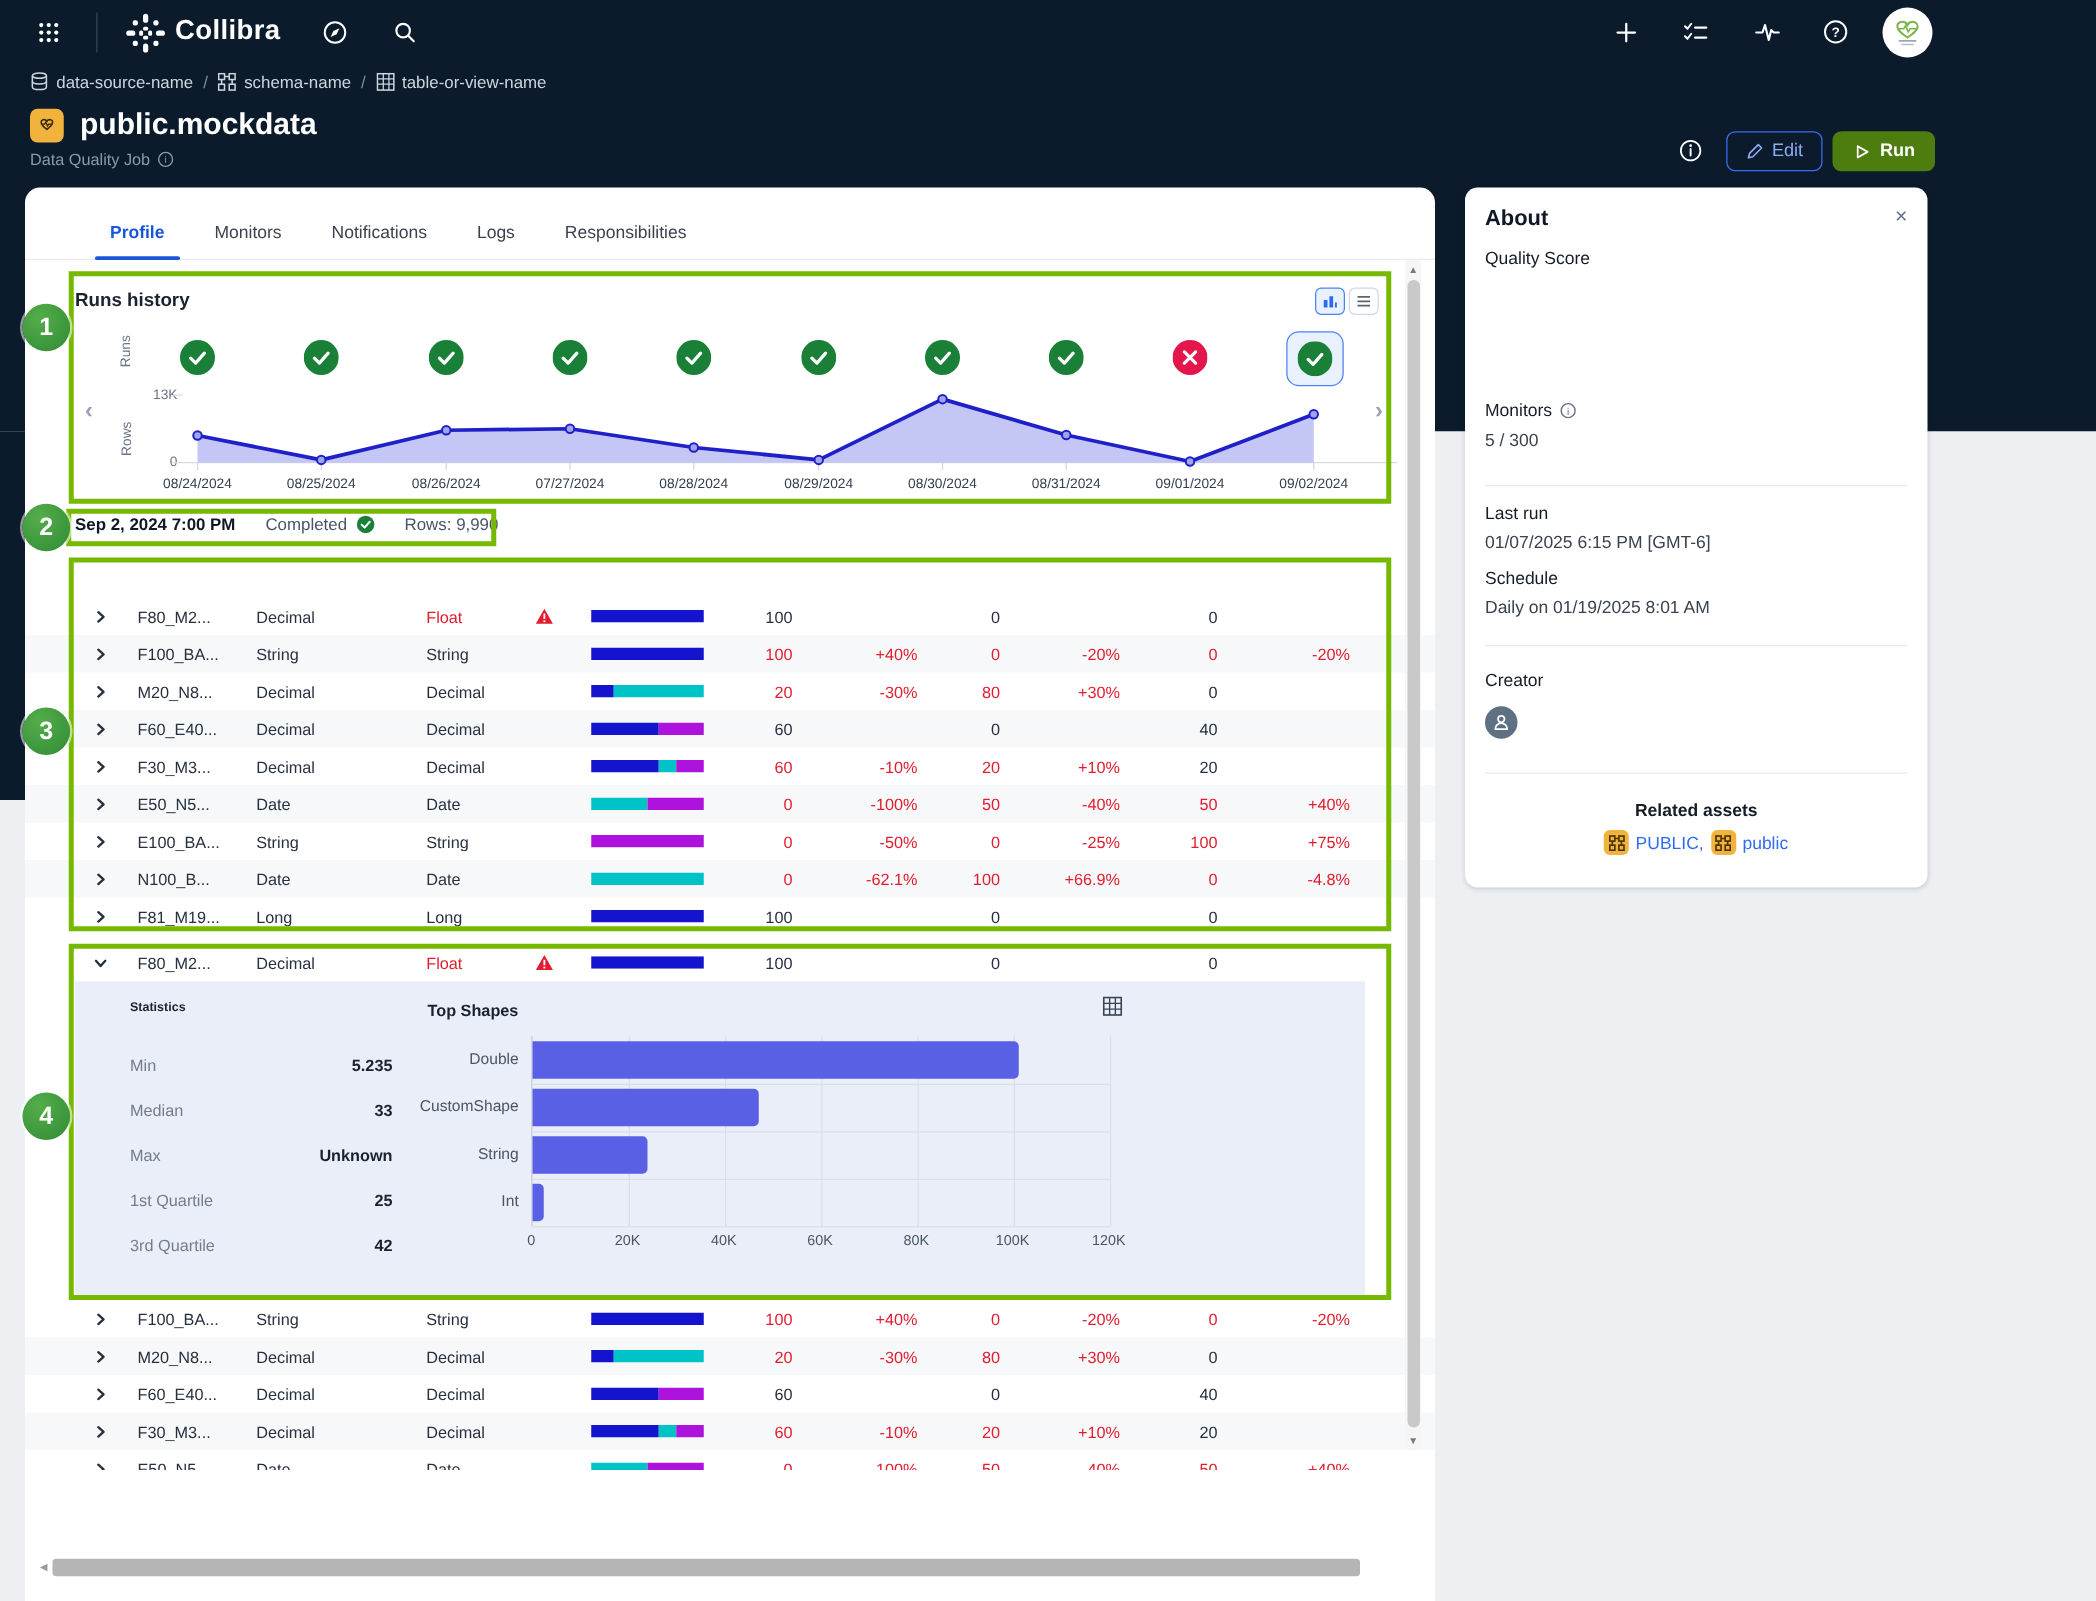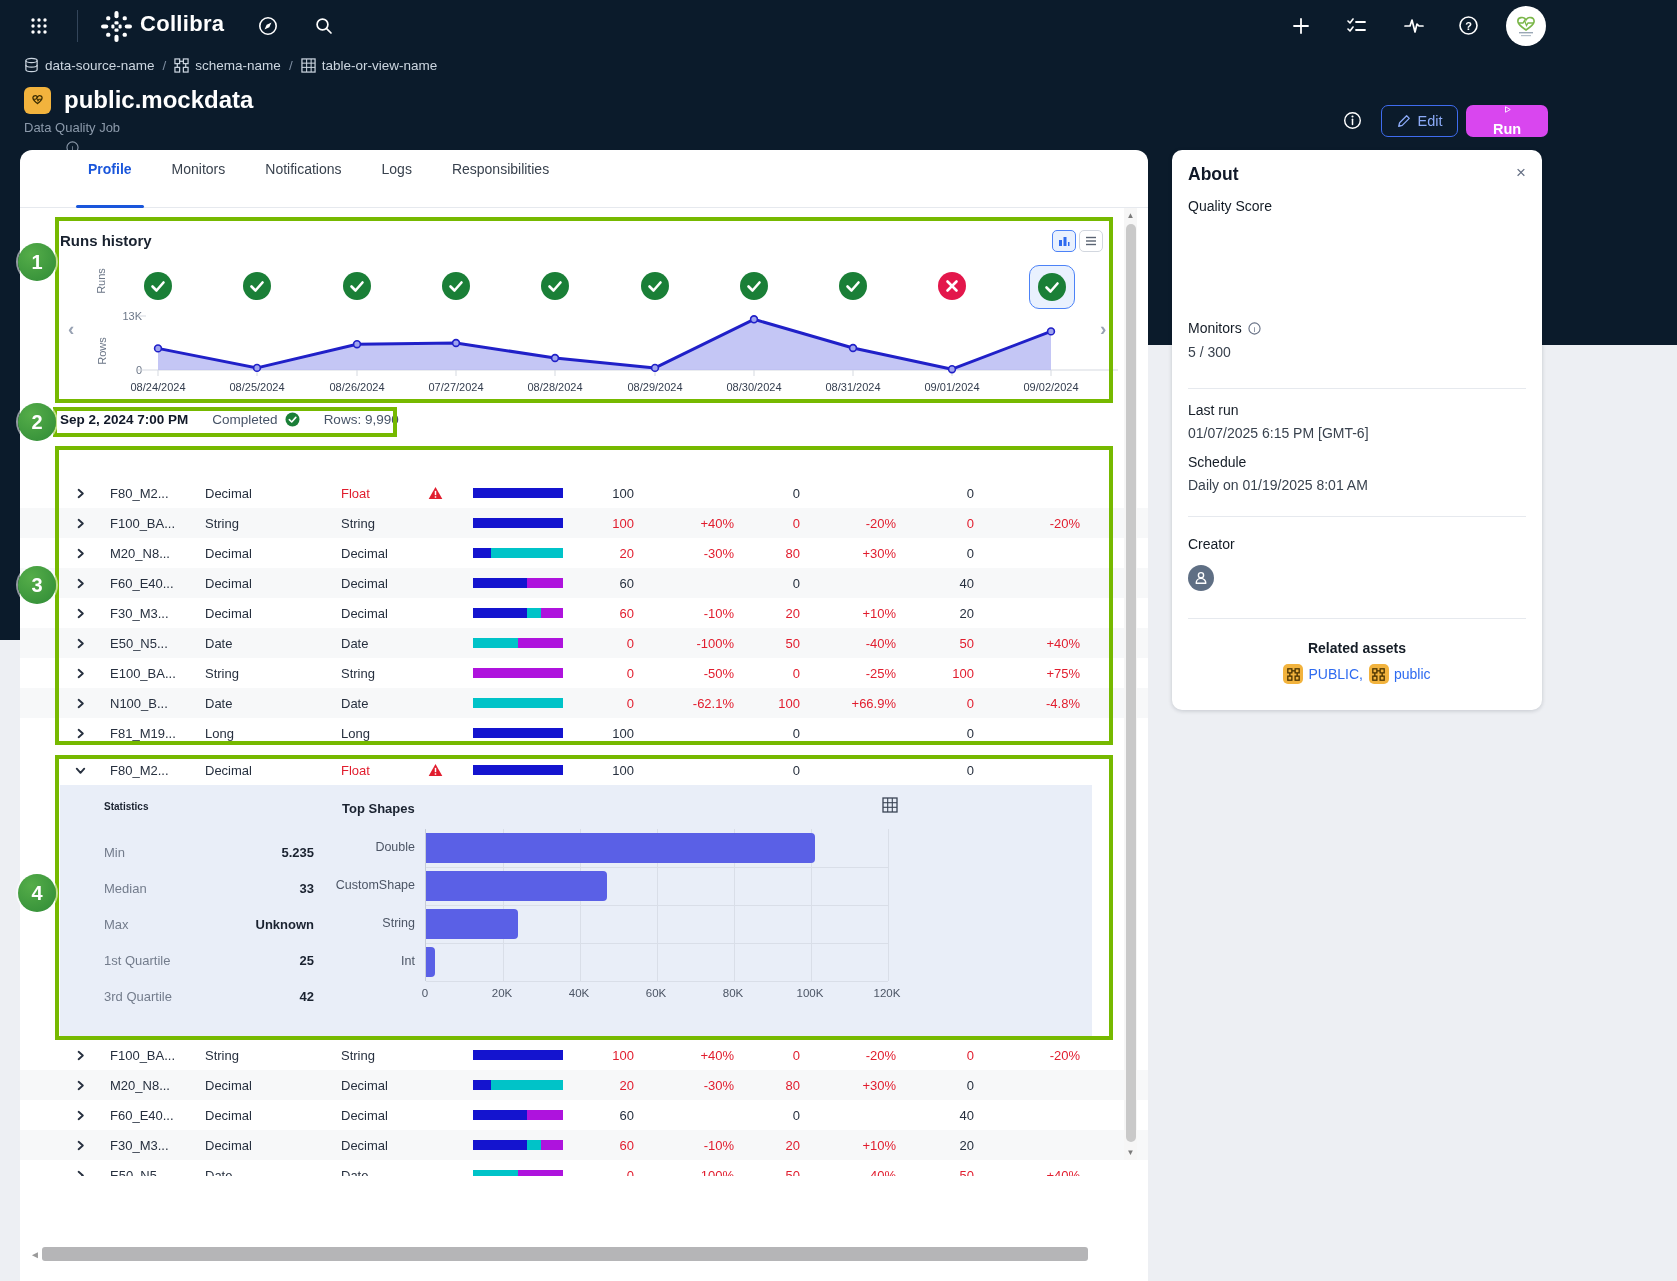--- a/index.html
+++ b/index.html
@@ -14,30 +14,30 @@
   .tb-divider{position:absolute;left:77px;top:10px;width:1px;height:32px;background:#33455a;}
   .logo-text{position:absolute;left:140px;top:11px;font-size:22px;font-weight:bold;color:#fff;letter-spacing:.3px;}
   .icon-btn{display:flex;align-items:center;justify-content:center;}
   
   .breadcrumb{position:absolute;left:24px;top:57px;display:flex;align-items:center;gap:8px;font-size:13.5px;color:#ccd6e0;}
   .crumb{display:flex;align-items:center;gap:6px;cursor:pointer;}
   .crumb-sep{color:#7d8da0;}
   
   .title-icon{position:absolute;left:24px;top:87px;width:27px;height:27px;border-radius:6px;background:#f2b33d;display:flex;align-items:center;justify-content:center;}
   .page-title{position:absolute;left:64px;top:86px;font-size:24px;font-weight:bold;color:#fff;}
-  .page-subtitle{position:absolute;left:24px;top:120px;font-size:13px;color:#8c9aab;display:flex;align-items:center;gap:6px;flex-direction:column;}
+  .page-subtitle{position:absolute;left:24px;top:120px;font-size:13px;color:#8c9aab;display:flex;align-items:center;gap:6px;}
   .hdr-info{position:absolute;left:1343px;top:111px;}
   .btn{position:absolute;height:32px;border-radius:7px;display:flex;align-items:center;justify-content:center;gap:7px;font-size:14.5px;cursor:pointer;box-sizing:border-box;}
   .btn-edit{left:1381px;top:105px;width:77px;border:1.5px solid #3f6cf0;color:#8cabf8;background:transparent;}
-  .btn-run{left:1466px;top:105px;width:82px;background:#d946ef;color:#fff;border:none;font-weight:bold;flex-direction:column;}
+  .btn-run{left:1466px;top:105px;width:82px;background:#4d7c0f;color:#fff;border:none;font-weight:bold;}
   
   .main-card{position:absolute;left:20px;top:150px;width:1128px;height:1131px;background:#fff;border-radius:12px 12px 0 0;}
   
   .tabs{position:absolute;left:0;top:0;width:1128px;height:58px;border-bottom:1px solid #e6e9ee;display:flex;align-items:flex-end;padding-left:52px;box-sizing:border-box;gap:8px;}
-  .tab{padding:0 16px 30px 16px;font-size:14px;color:#39424e;cursor:pointer;position:relative;}
+  .tab{padding:0 16px 14px 16px;font-size:14px;color:#39424e;cursor:pointer;position:relative;}
   .tab.active{color:#1a56db;font-weight:bold;}
   .tab.active::after{content:"";position:absolute;left:4px;right:4px;bottom:-1px;height:3px;background:#1a56db;border-radius:2px;}
   
   .rh-title{position:absolute;left:40px;top:82px;font-size:15px;font-weight:bold;color:#19222f;}
   .view-toggle{position:absolute;left:1032px;top:80px;display:flex;gap:3px;}
   .vt-btn{width:24px;height:22px;border-radius:5px;display:flex;align-items:center;justify-content:center;box-sizing:border-box;cursor:pointer;}
   .vt-btn.on{background:#e9f1fe;border:1px solid #4c82f7;}
   .vt-btn.off{background:#fff;border:1px solid #d2d7df;}
   .car-chev{position:absolute;font-size:19px;color:#98a2b3;cursor:pointer;font-weight:bold;}
   .axis-rot{position:absolute;font-size:11px;color:#6b7687;transform:rotate(-90deg);transform-origin:center;}

